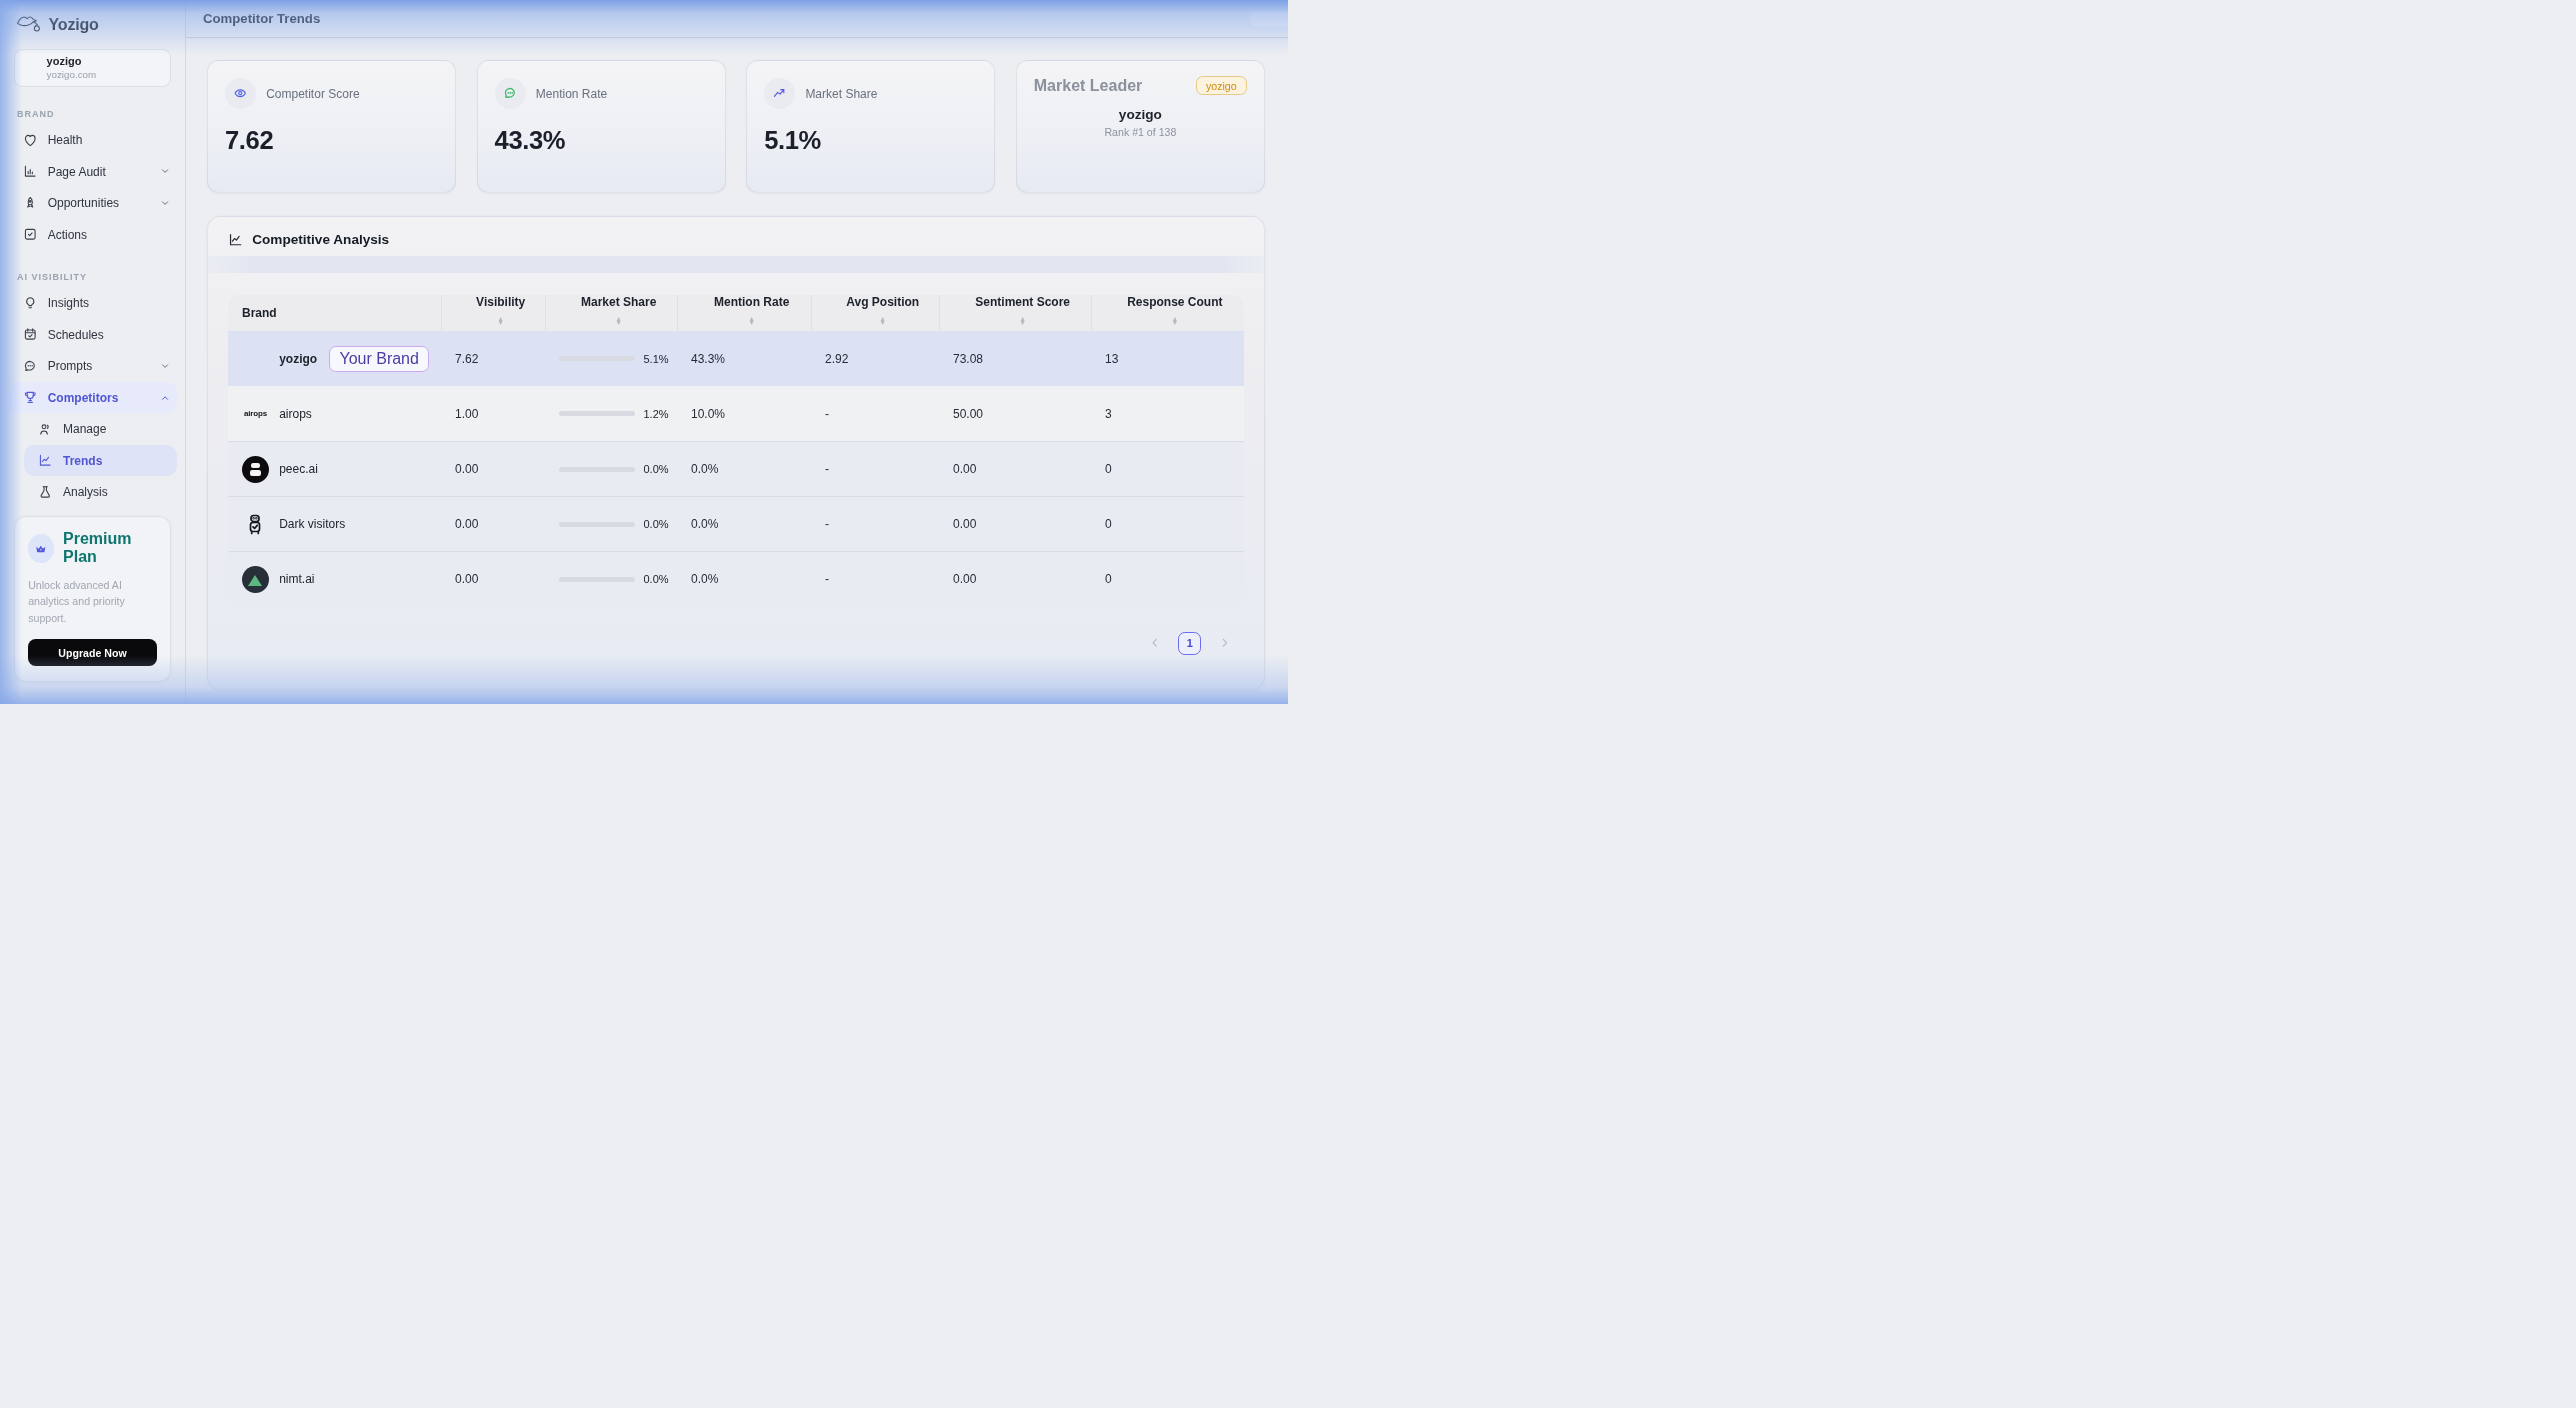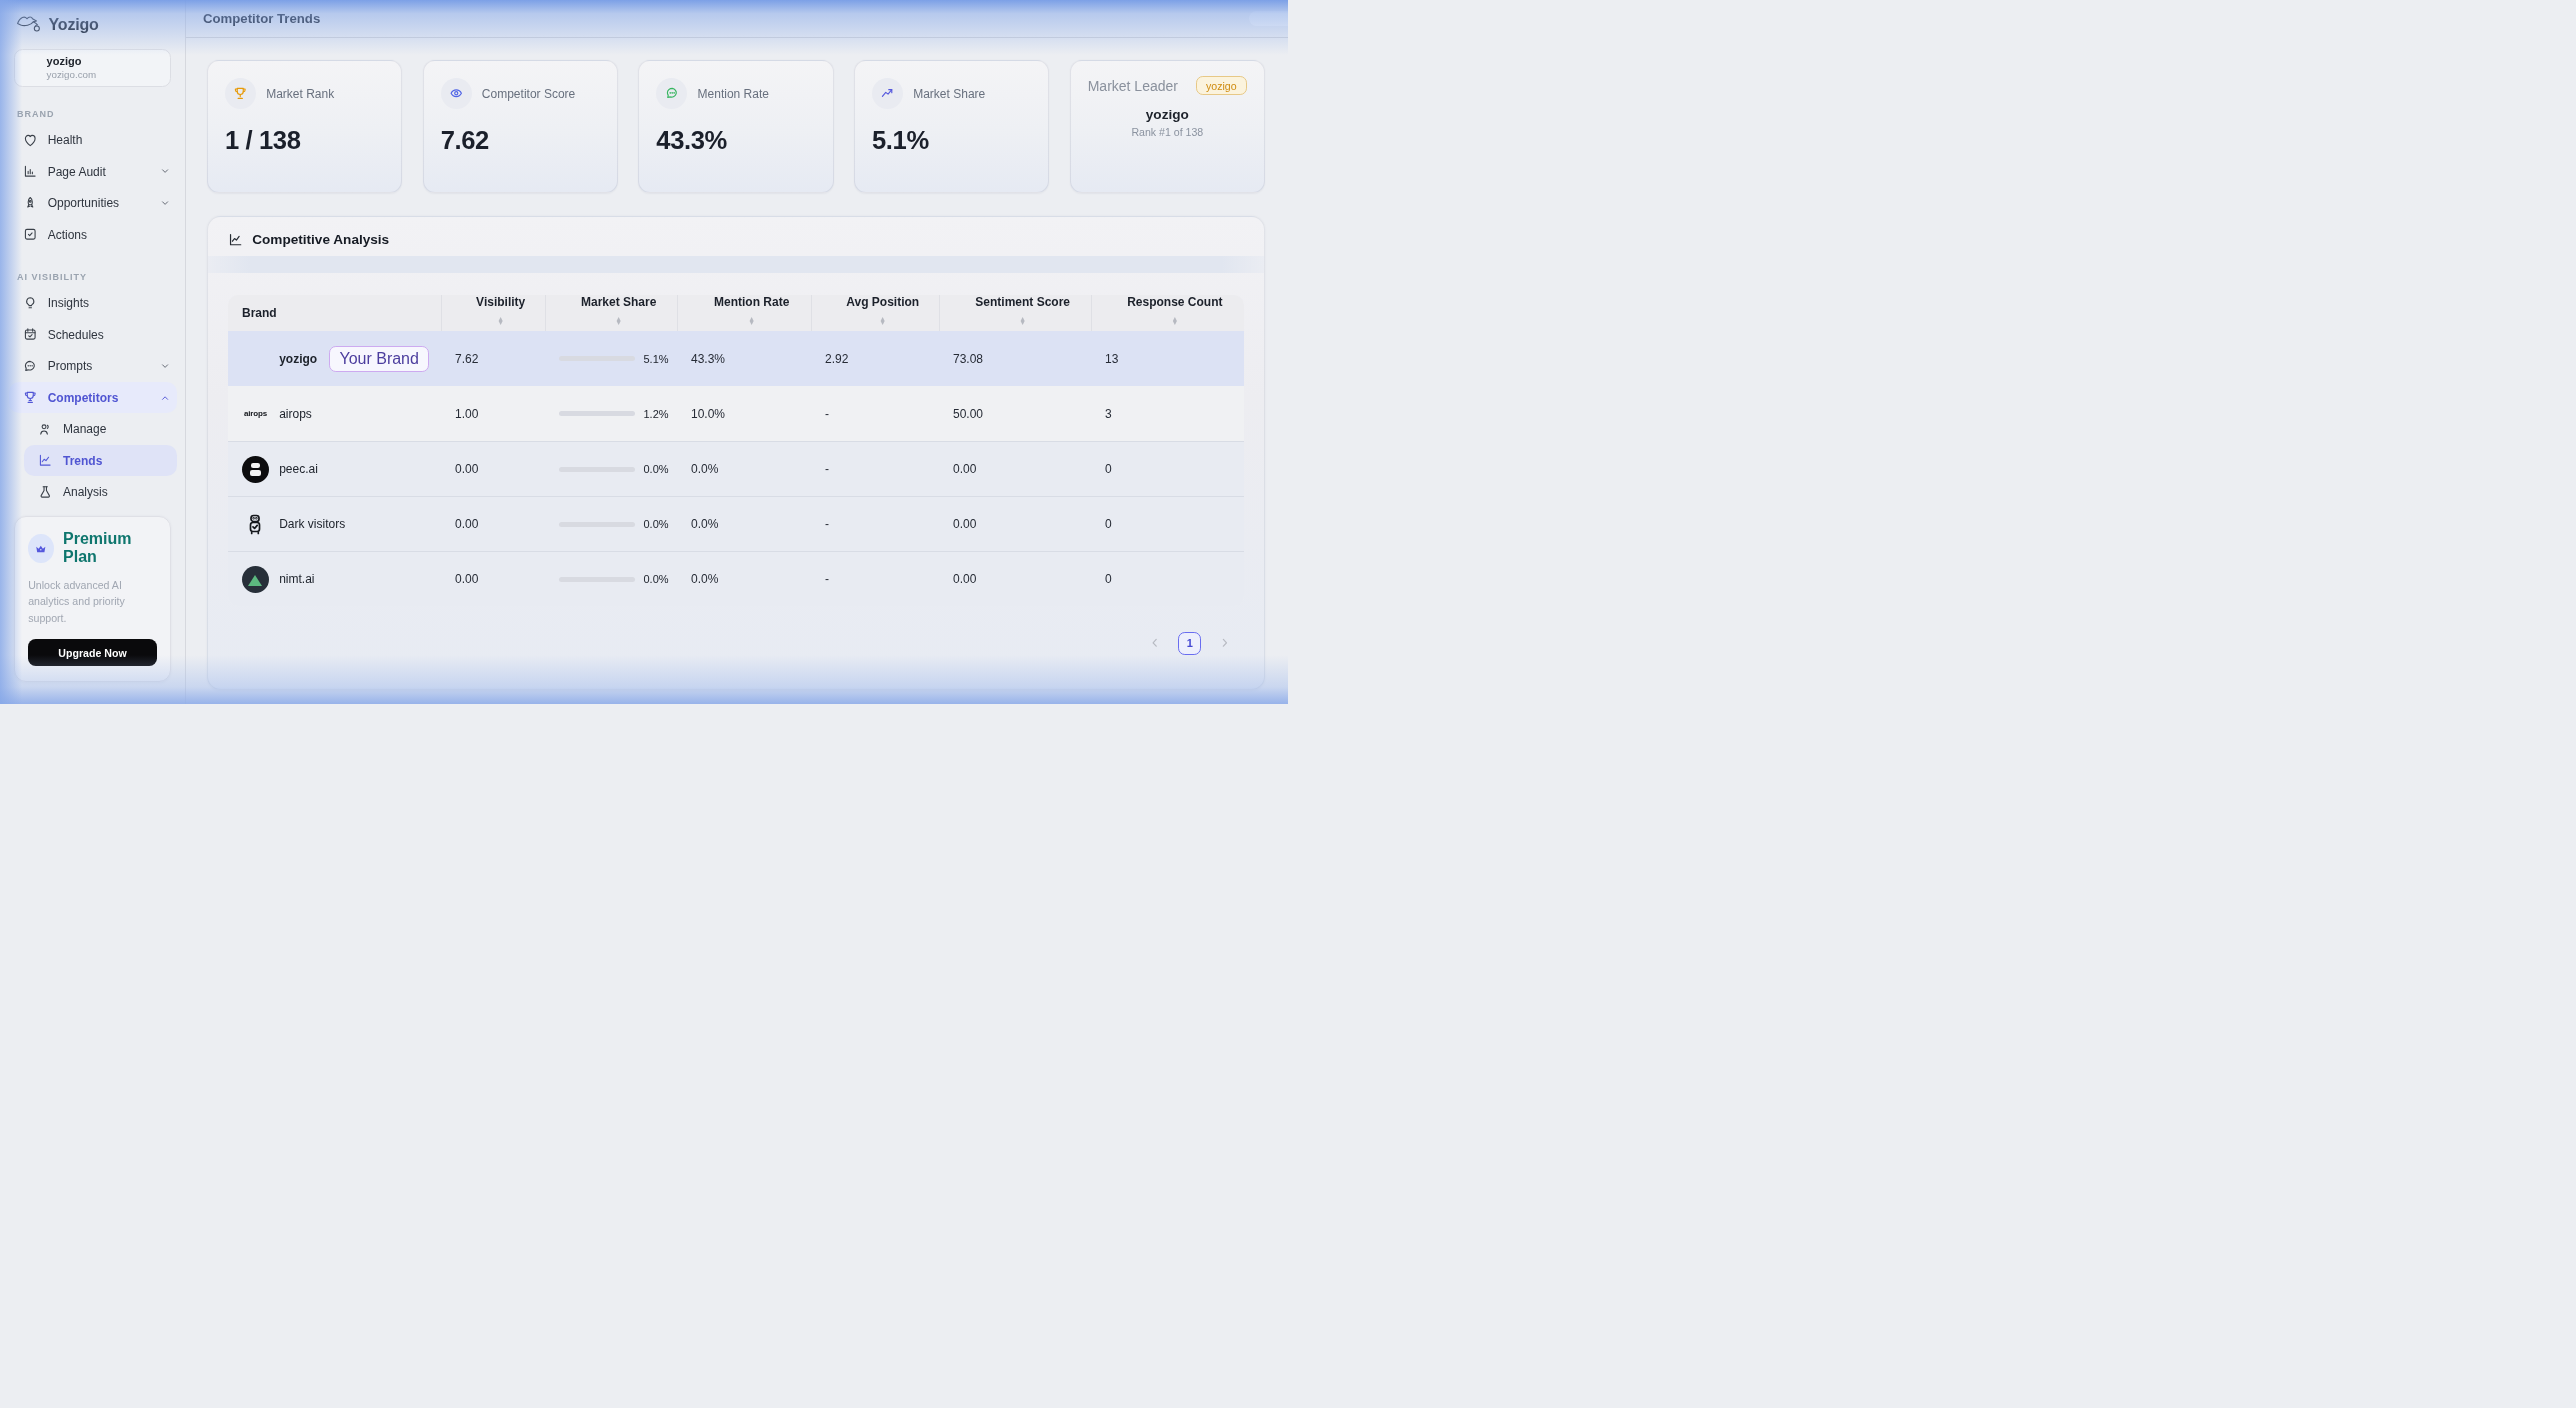--- a/index.html
+++ b/index.html
@@ -68,21 +68,21 @@
   
   .stats { position:absolute; left:207px; top:60px; width:1058px; display:flex; gap:20.4px; z-index:10; }
   .stat-card { flex:1 1 0; height:133px; border-radius:12px; padding:17px;
     background:linear-gradient(180deg,#f4f4f6 0%, #eef0f4 52%, #e6eaf3 100%);
     border:0.9px solid rgba(110,122,148,.14); box-shadow:0 0.9px 1.7px rgba(30,40,80,.05); }
   .stat-top { display:flex; align-items:center; gap:10.2px; }
   .stat-icon-circle { width:31px; height:31px; border-radius:50%; background:#e9ebf1; display:flex; align-items:center; justify-content:center; }
   .stat-label { font-size:12px; font-weight:500; color:#68707e; }
   .stat-value { margin-top:17px; font-size:25.6px; font-weight:800; color:#1b202b; letter-spacing:-0.4px; }
   .leader-head { display:flex; align-items:center; }
-  .leader-label { font-size:14px; font-weight:400; color:#8a919d; }
+  .leader-label { font-size:16px; font-weight:700; color:#8a919d; }
   .leader-badge { margin-left:auto; font-size:10.6px; font-weight:500; color:#cf8c10;
     background:#fbf3dd; border:0.9px solid #e7c886; border-radius:6.8px; padding:2.6px 9.4px; }
   .leader-center { margin-top:12px; text-align:center; }
   .leader-name { font-size:13.6px; font-weight:700; color:#1d222b; }
   .leader-rank { margin-top:3.4px; font-size:10.6px; color:#8b93a0; }
 
   
   .panel { position:absolute; left:207px; top:216px; width:1058px; height:474px; border-radius:13.6px;
     background:linear-gradient(180deg,#f2f2f5 0%, #ededf1 38%, #e7ebf3 100%);
     border:0.9px solid rgba(110,122,148,.12); box-shadow:0 0.9px 2.6px rgba(30,40,80,.05); z-index:10; }
@@ -290,33 +290,20 @@
             <circle cx="27.5" cy="18.5" r="3.2"></circle>
           </svg>
         </span>
       </div>
       <span class="user-initials">FX</span>
     </div>
   </header>
   <div class="dots"></div>
 
   <section class="stats">
-    <div class="stat-card">
-      <div class="stat-top">
-        <span class="stat-icon-circle">
-          <svg class="ic" width="14.5" height="14.5" viewBox="0 0 24 24" fill="none" stroke="#e79a08" stroke-width="1.9" stroke-linecap="round" stroke-linejoin="round">
-              <path d="M7 4h10v5a5 5 0 0 1-10 0V4Z"></path>
-              <path d="M7 5H4v1.5A3 3 0 0 0 7 9.5M17 5h3v1.5a3 3 0 0 1-3 3"></path>
-              <path d="M12 14v3.5M8.5 20.5h7"></path>
-            </svg>
-        </span>
-        <span class="stat-label">Market Rank</span>
-      </div>
-      <div class="stat-value">1 / 138</div>
-    </div>
 
     <div class="stat-card">
       <div class="stat-top">
         <span class="stat-icon-circle">
           <svg class="ic" width="14.5" height="14.5" viewBox="0 0 24 24" fill="none" stroke="#4f63e6" stroke-width="1.9" stroke-linecap="round" stroke-linejoin="round">
               <path d="M12 6.5c4 0 7 2.4 8.5 5.5-1.5 3.1-4.5 5.5-8.5 5.5S5 15.1 3.5 12C5 8.9 8 6.5 12 6.5Z"></path>
               <circle cx="12" cy="12" r="2.6"></circle>
             </svg>
         </span>
         <span class="stat-label">Competitor Score</span>

